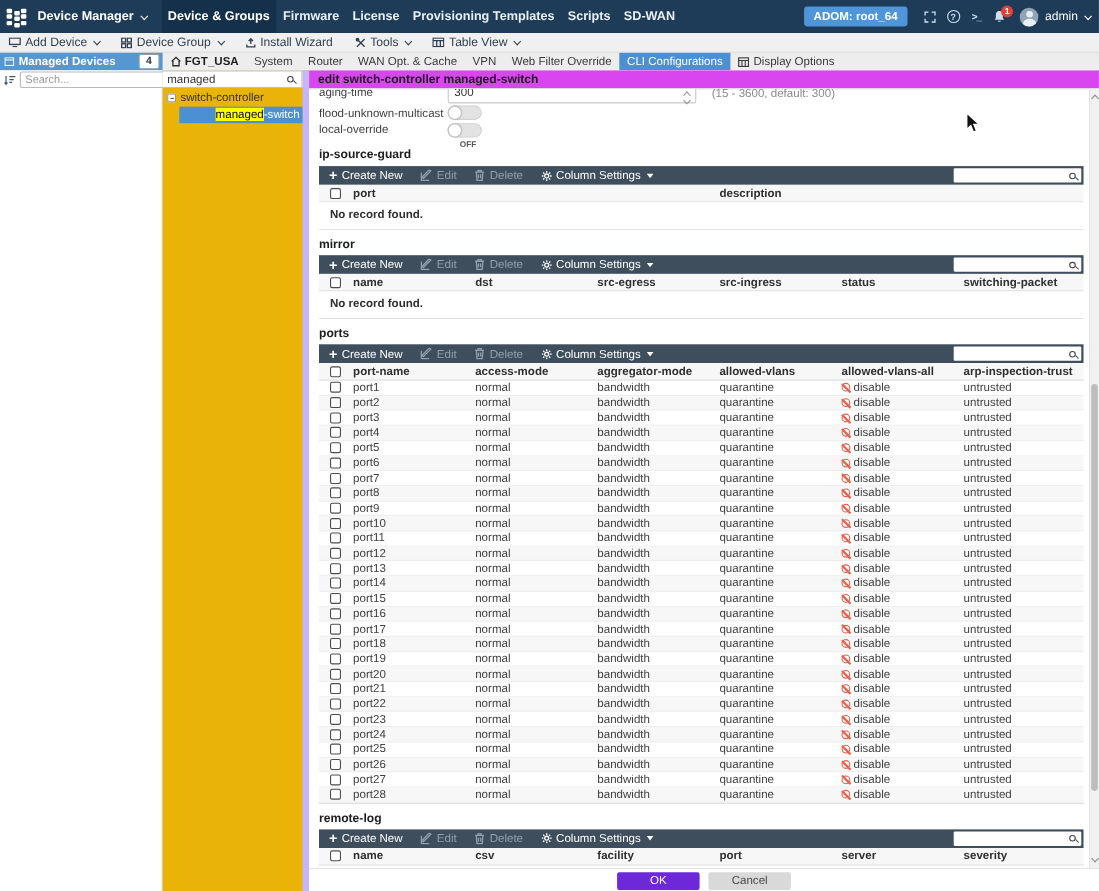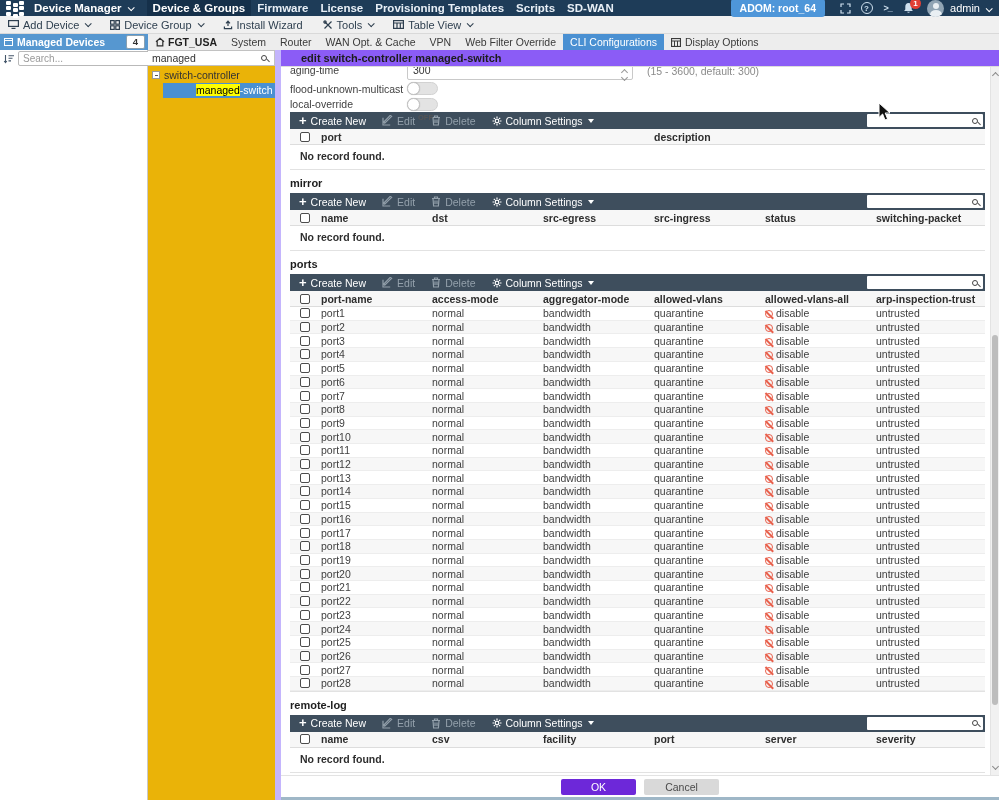--- a/index.html
+++ b/index.html
@@ -2,21 +2,21 @@
 <html><head>
 <meta charset="utf-8">
 <style>
   * { box-sizing: border-box; margin: 0; padding: 0; }
   html,body { width:999px; height:810px; }
   body {
     font-family:"Liberation Sans", sans-serif;
     position:relative; overflow:hidden; background:#fff; color:#333;
   }
   
-  .navbar { height:16px; background:#1e3c58; display:flex; align-items:stretch; color:#fff; }
+  .navbar { height:30px; background:#1e3c58; display:flex; align-items:stretch; color:#fff; }
   .logo-box { width:30px; display:flex; align-items:center; justify-content:center; }
   .logo-grid { display:grid; grid-template-columns:repeat(3,5px); grid-gap:1.5px; }
   .logo-grid i { display:block; width:5px; height:4px; background:#fff; border-radius:1px; }
   .logo-grid i:nth-child(3n-1){ transform:translateY(2px); }
   .nav-brand { display:flex; align-items:center; font-size:11.5px; font-weight:bold; padding:0 14px 0 4px; }
   .nav-menu { display:flex; }
   .nav-item { display:flex; align-items:center; padding:0 6px; font-size:11.5px; font-weight:bold; color:#e8eff6; }
   .nav-item.active { background:#15304a; color:#fff; }
   .chev { display:inline-block; width:5px; height:5px; border-right:1.4px solid currentColor; border-bottom:1.4px solid currentColor; transform:rotate(45deg) translateY(-1px); margin-left:6px; }
   .nav-right { margin-left:auto; display:flex; align-items:center; padding-right:8px; }
@@ -64,21 +64,21 @@
   .tree-search-wrap { position:relative; }
   .tree-search { width:100%; height:16px; border:1px solid #c2c2c2; border-left:none; font-size:10.5px; padding:0 16px 0 4px; font-family:"Liberation Sans",sans-serif; color:#333; }
   .tree-search-wrap .i-mag { top:5px; border-color:#444; }
   .tree-node { display:flex; align-items:center; padding:3px 0 1px 4px; color:#333; }
   .expander { width:8px; height:8px; border:1px solid #999; background:#fff; margin-right:4px; position:relative; flex:none; }
   .expander::before { content:''; position:absolute; left:1.5px; right:1.5px; top:3px; height:1px; background:#555; }
   .tree-leaf { margin-left:15px; margin-top:1px; background:#4a90d2; color:#fff; padding:1px 2px 2px 33px; white-space:nowrap; }
   .hl { background:#ffff00; color:#000; }
   
   .main-panel { flex:1; position:relative; background:#fff; }
-  .edit-header { height:17px; background:#8b5cf6; border-bottom:1px solid #dcdcdc; font-size:11px; font-weight:bold; color:#1c1c1c; display:flex; align-items:center; padding-left:20px; }
+  .edit-header { height:17px; background:#d946ef; border-bottom:1px solid #dcdcdc; font-size:11px; font-weight:bold; color:#1c1c1c; display:flex; align-items:center; padding-left:8px; }
   .form-scroll { position:absolute; top:17px; left:0; right:9px; bottom:25px; overflow:hidden; padding:0 5px 0 9px; }
   .clip-row { height:14px; overflow:hidden; position:relative; }
   .form-row { display:flex; align-items:center; font-size:10.5px; color:#3f3f3f; }
   .f-label { width:117px; flex:none; }
   .clip-row .f-label { margin-top:-7px; }
   .num-input { width:226px; height:20px; margin-top:-7px; border:1px solid #c9c9c9; border-radius:2px; font-size:10.5px; padding:0 16px 0 5px; font-family:"Liberation Sans",sans-serif; color:#333; }
   .spin { position:relative; width:0; }
   .spin i { position:absolute; right:6px; width:5px; height:5px; border-right:1.2px solid #999; border-bottom:1.2px solid #999; }
   .spin .up { top:-4px; transform:rotate(-135deg); }
   .spin .dn { top:1px; transform:rotate(45deg); }
@@ -330,20 +330,21 @@
       </div>
 
       <div class="form-row toggle-row">
         <span class="f-label">local-override</span>
         <span class="toggle">
             <span class="knob"></span>
             <span class="tg-txt">OFF</span>
           </span>
       </div>
 
+      <div class="sec-label first">ip-source-guard</div>
       <div class="tbl">
         <div class="tbl-toolbar">
           <span class="tb-btn">
               <span class="plus">+</span>
               <span>Create New</span>
             </span>
           <span class="tb-btn dim">
               <svg width="11" height="11" viewBox="0 0 11 11">
                 <path class="ico-stroke" d="M1 2.8 V10 H8.2 M2.8 8.2 L9.6 1.4 L8.2 0.4 L1.8 7 Z"></path>
               </svg>

